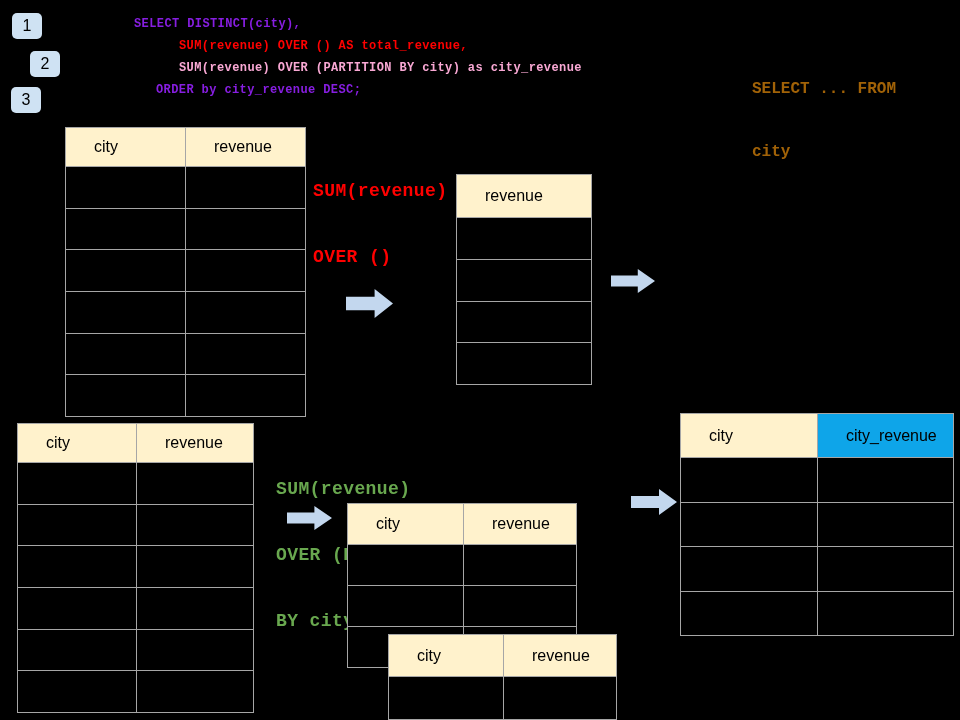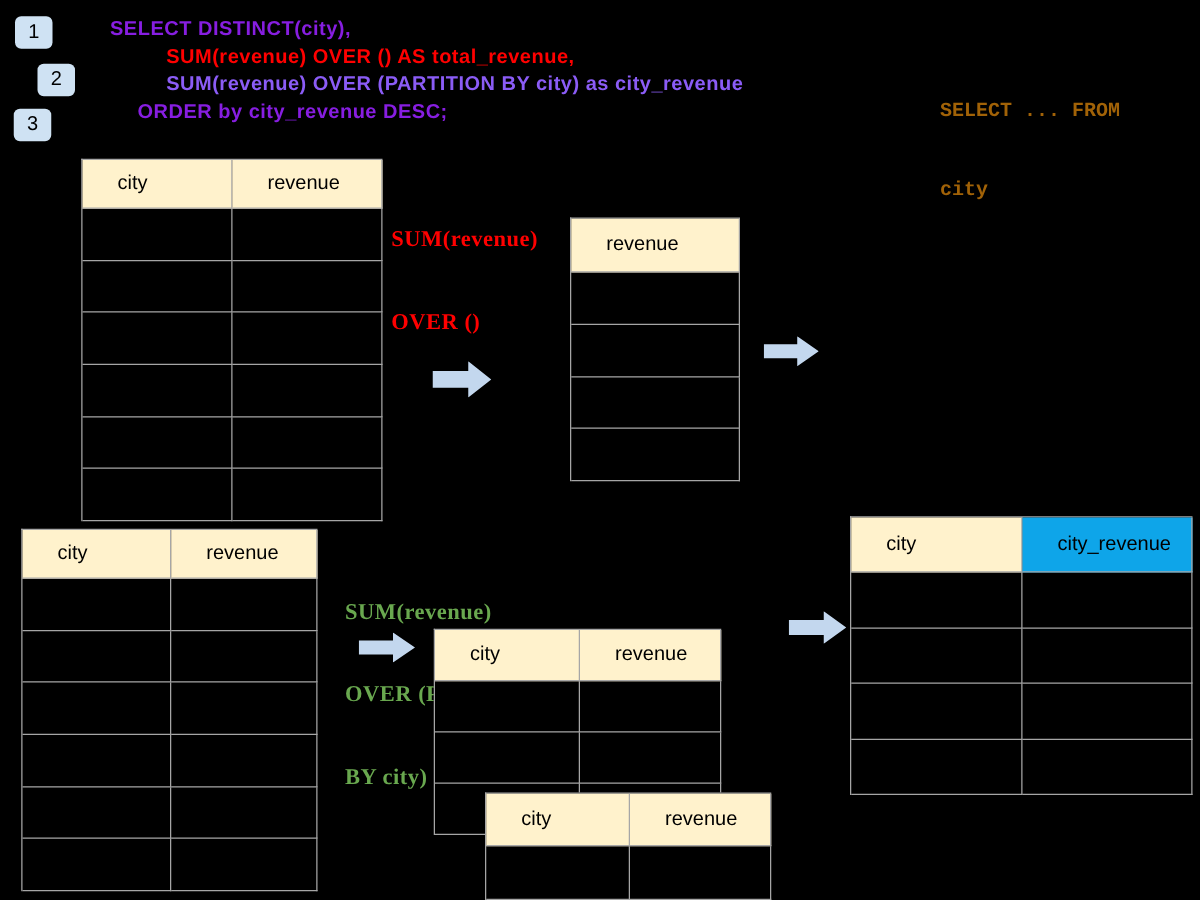--- a/index.html
+++ b/index.html
@@ -13,35 +13,35 @@
   
   .badge {
     position:absolute; width:30px; height:26px; border-radius:5px;
     display:flex; align-items:center; justify-content:center;
     color:#000; font-size:16px; font-family:"Liberation Sans", sans-serif;
   }
   
   .code-block { position:absolute; left:88px; top:13px; }
   .sql-line {
     height:22px; line-height:22px; white-space:pre;
-    font-family:Liberation Sans, sans-serif;
-    font-weight:bold; font-size:16px; letter-spacing:0.4px;
+    font-family:Liberation Mono, monospace;
+    font-weight:bold; font-size:12px; letter-spacing:0.4px;margin-left:46px;
   }
   .ind1 { padding-left:22px; }
   .ind2 { padding-left:45px; }
   
   .side-note {
     position:absolute; left:752px; top:37px;
     font-family:"Liberation Mono","DejaVu Sans Mono",monospace;
     font-weight:bold; font-size:16px; line-height:21px; white-space:pre;
   }
   
   .annot {
     position:absolute; white-space:pre;
-    font-family:Liberation Serif, serif;
+    font-family:Liberation Mono, monospace;
     font-weight:bold; font-size:18px; line-height:22px; letter-spacing:0.4px;
   }
   
   .tbl {
     position:absolute; display:grid; background:#000;
     border-top:1px solid var(--border); border-left:1px solid var(--border);
   }
   .cell { border-right:1px solid var(--border); border-bottom:1px solid var(--border); }
   .cell.head {
     display:flex; align-items:center; padding-left:28px;
@@ -56,21 +56,21 @@
 
 <div class="stage">
 
   <div class="badge" style="left: 12px; top: 13px; background: rgb(207, 226, 243);">1</div>
   <div class="badge" style="left: 30px; top: 51px; background: rgb(207, 226, 243);">2</div>
   <div class="badge" style="left: 11px; top: 87px; background: rgb(207, 226, 243);">3</div>
 
   <div class="code-block">
     <div class="sql-line" style="color: rgb(135, 30, 225);">SELECT DISTINCT(city),</div>
     <div class="sql-line ind2" style="color: rgb(255, 0, 0);">SUM(revenue) OVER () AS total_revenue,</div>
-    <div class="sql-line ind2" style="color: #8b5cf6; text-align: center;">SUM(revenue) OVER (PARTITION BY city) as city_revenue</div>
+    <div class="sql-line ind2" style="color: #f9a8d4; text-align: center;">SUM(revenue) OVER (PARTITION BY city) as city_revenue</div>
     <div class="sql-line ind1" style="color: rgb(135, 30, 225);">ORDER by city_revenue DESC;</div>
   </div>
 
   <div class="side-note" style="color: #a16207;">
     <div>SELECT ... FROM</div>
     <div>city</div>
   </div>
 
   <div class="annot" style="left: 313px; top: 136px; color: rgb(255, 0, 0);">
     <div>SUM(revenue)</div>

